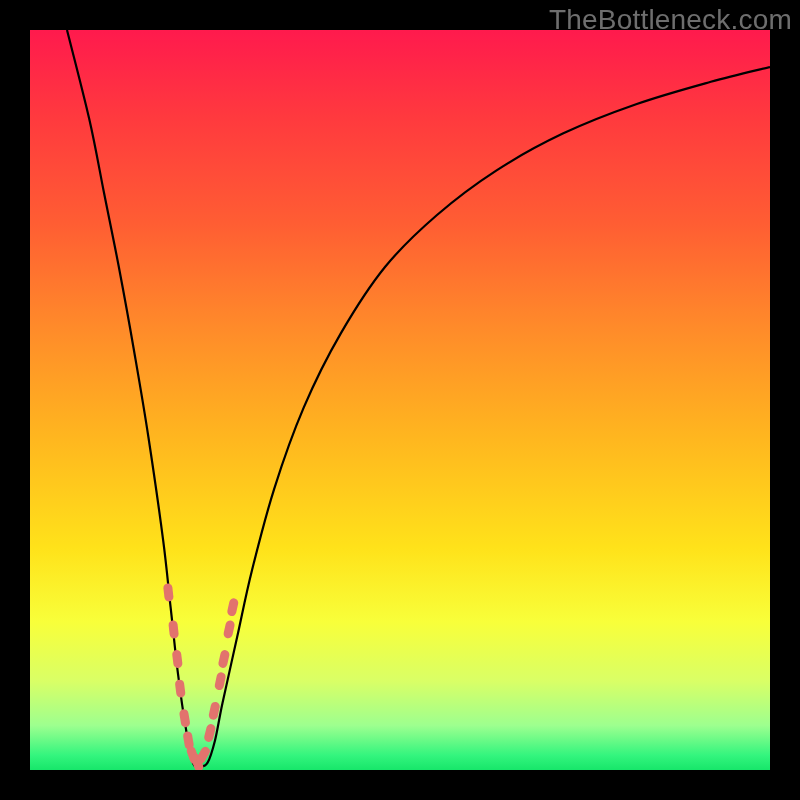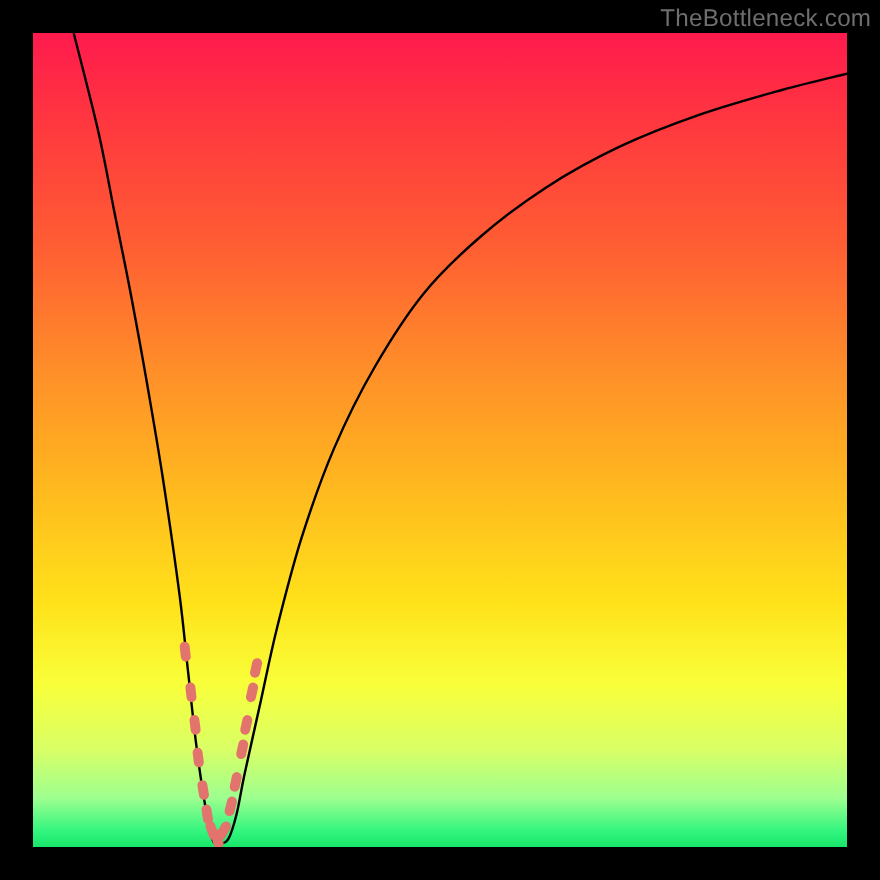--- a/index.html
+++ b/index.html
@@ -38,21 +38,21 @@
       #d9ff66 88%,
       #9dff8f 94%,
       #34f57e 98%,
       #17e66a 100%);
   }
   .watermark {
     position: absolute;
     top: 4px;
     right: 8px;
     color: #6e6e6e;
-    font-size: 22px;
+    font-size: 28px;
     font-weight: 500;
     letter-spacing: 0.2px;
     user-select: none;
   }
   svg.curve {
     position: absolute;
     left: 0; top: 0;
     width: 740px; height: 740px;
     overflow: visible;
   }

